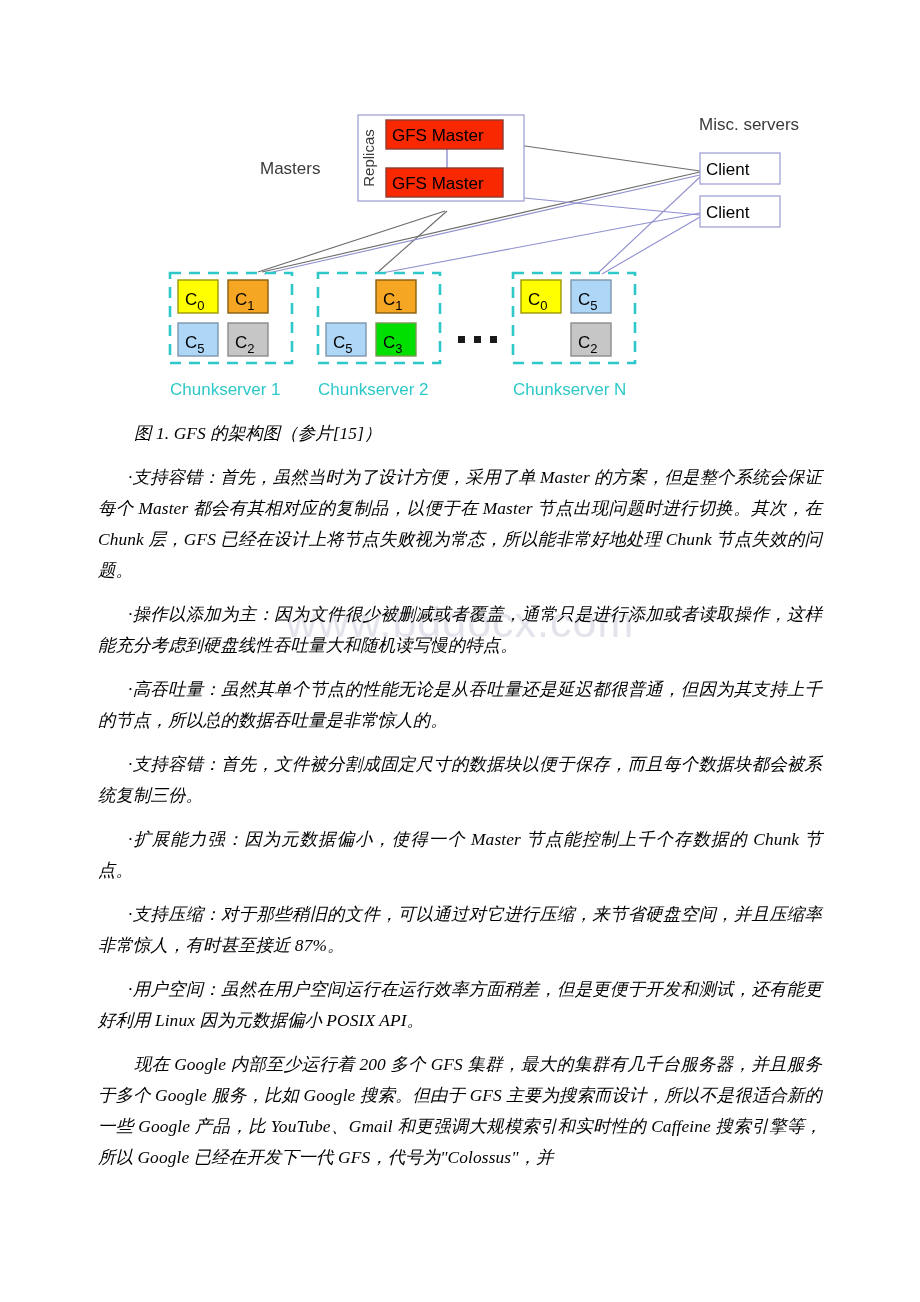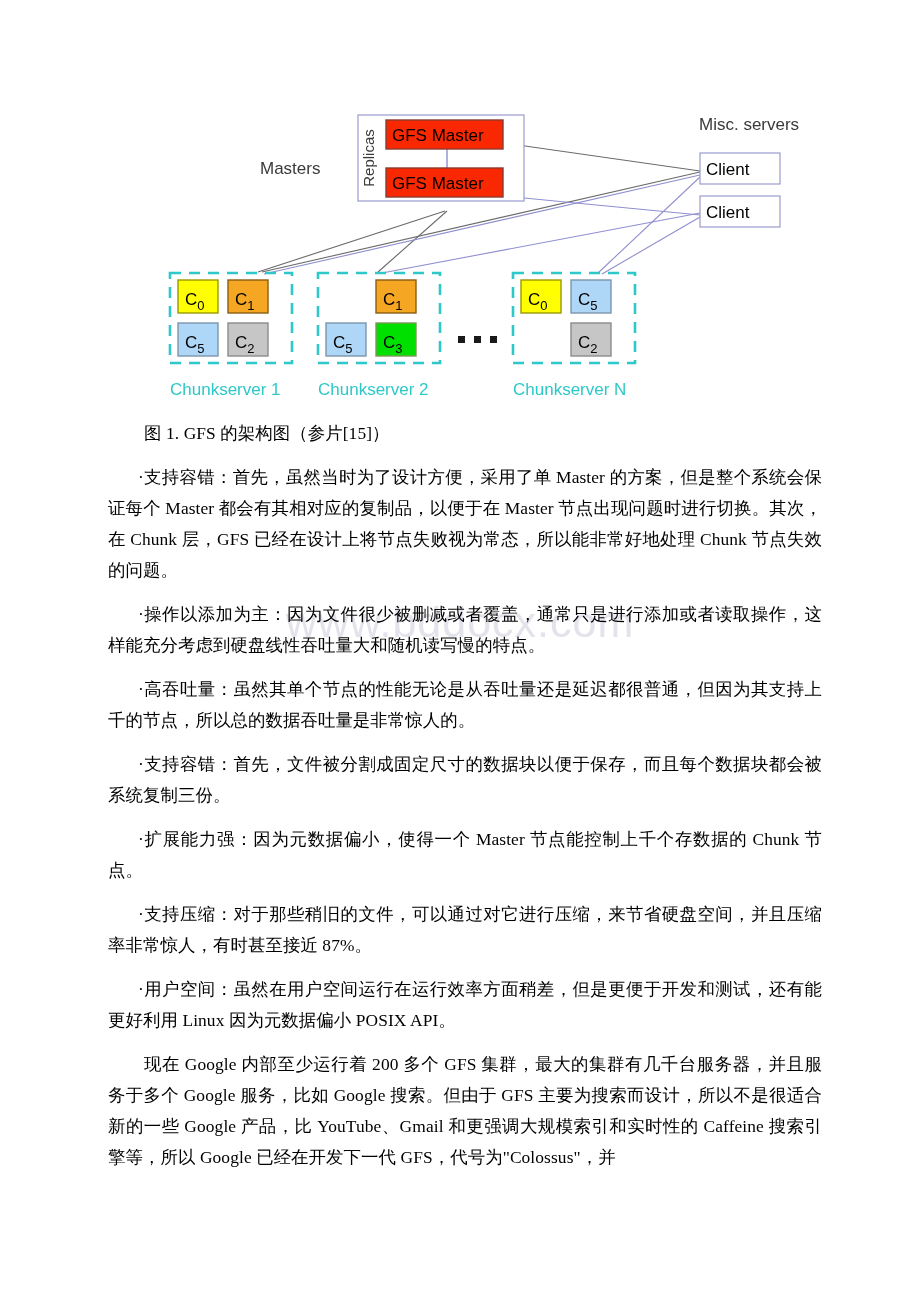--- a/index.html
+++ b/index.html
@@ -52,22 +52,23 @@
     left: 98px;
     top: 418px;
     width: 724px;
     z-index: 3;
   }
   .para {
     font-size: 17.4px;
     line-height: 31px;
     text-align: justify;
     text-justify: inter-ideograph;
-    margin: 0 0 13px 10px;
+    margin: 0 0 13px 0;
     letter-spacing: 0.1px;
+    font-style: italic;
   }
   .para.indent { text-indent: 36px; }
   .para.bullet { text-indent: 30px; }
   .para.last { margin-bottom: 0; }
 </style>
 </head>
 <body>
 
 <div id="page">
 

